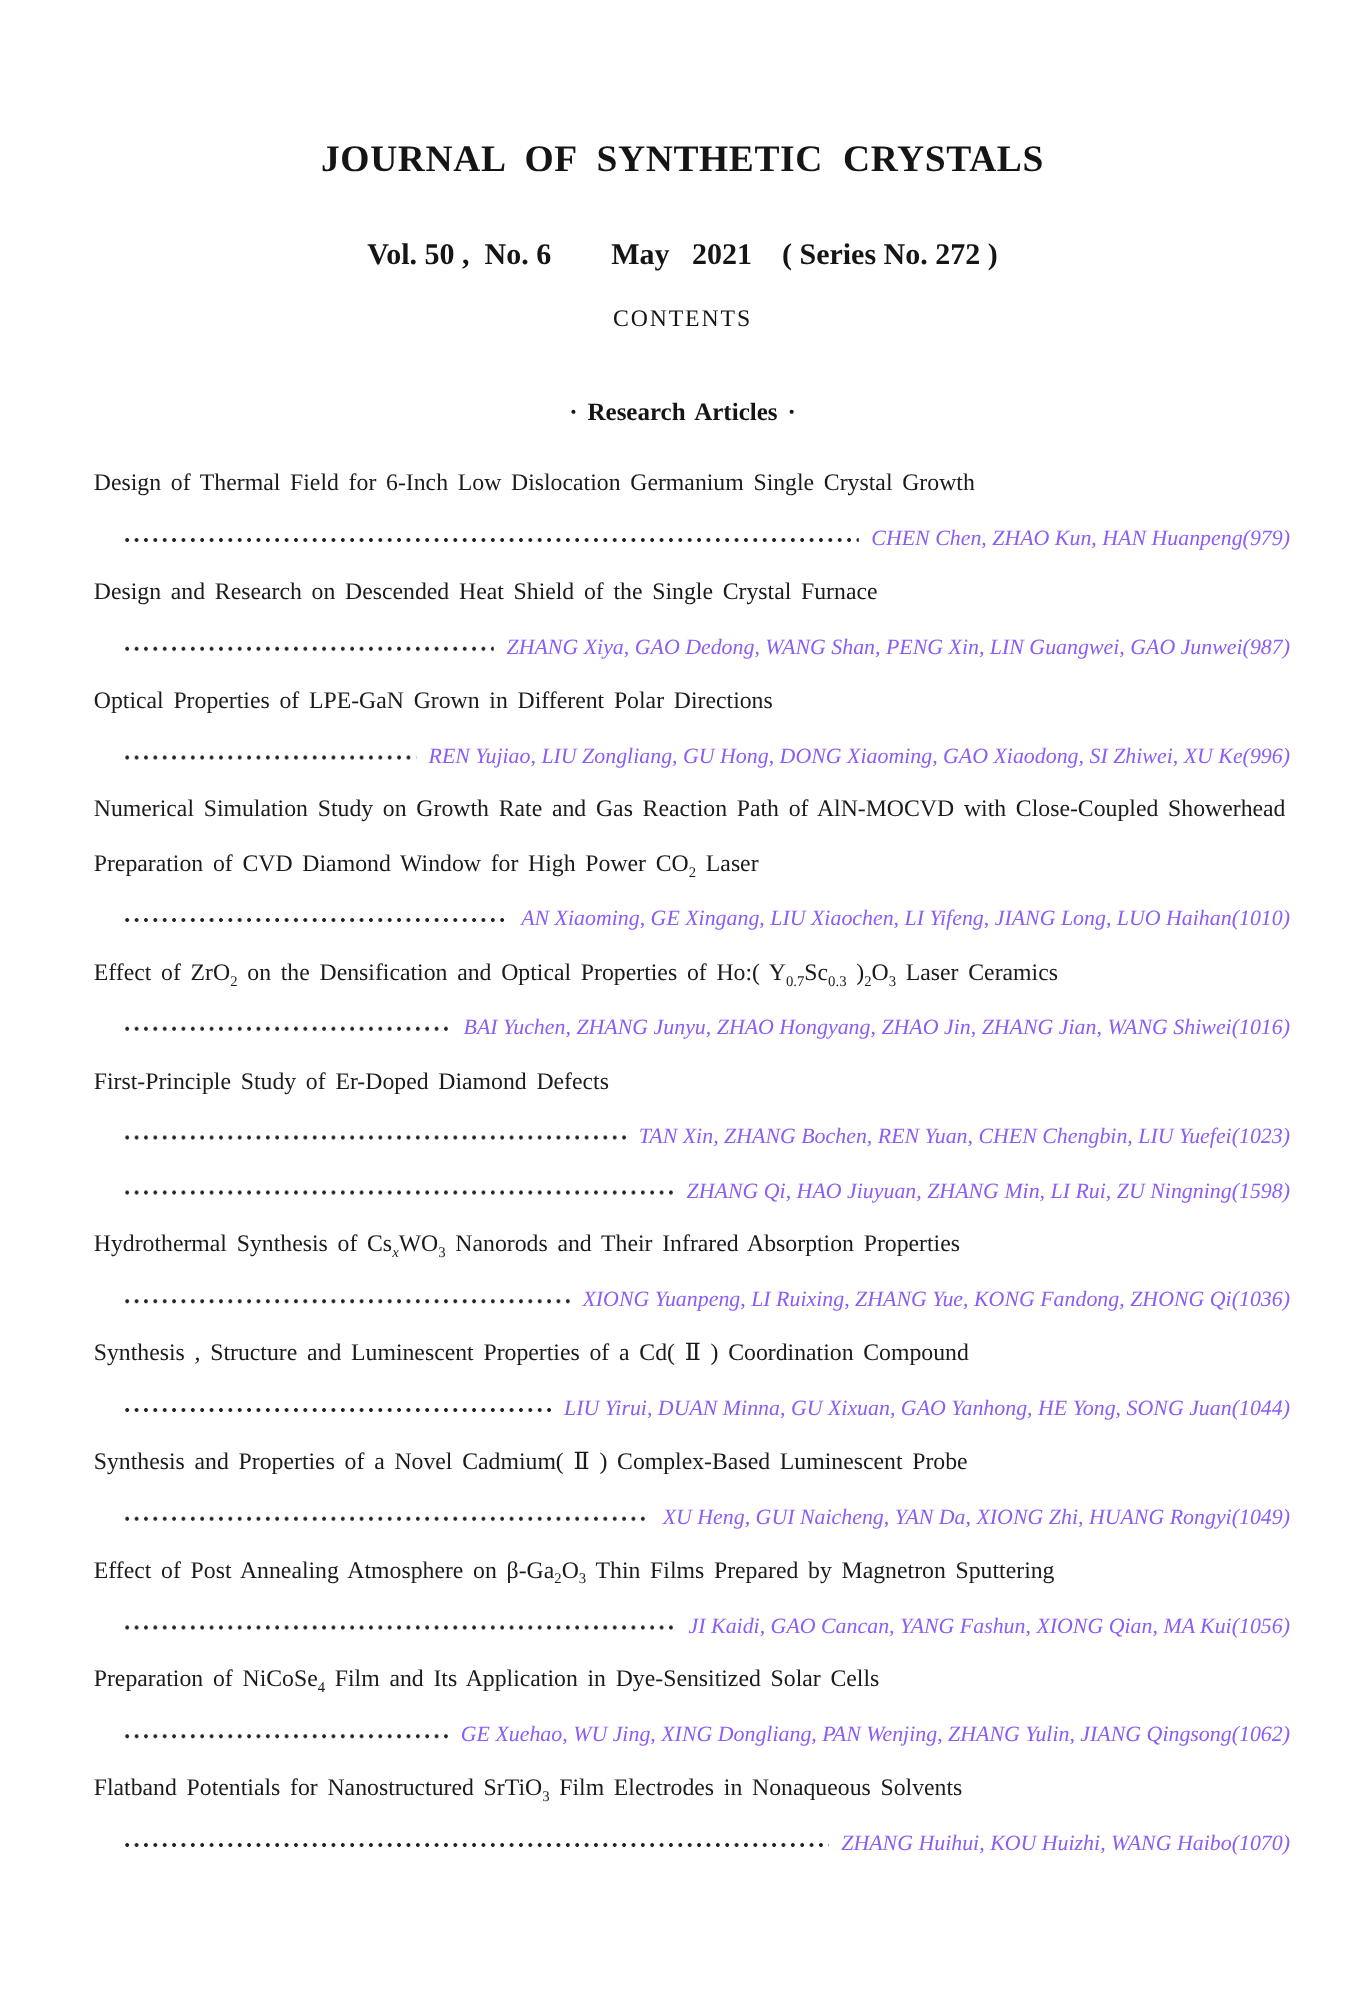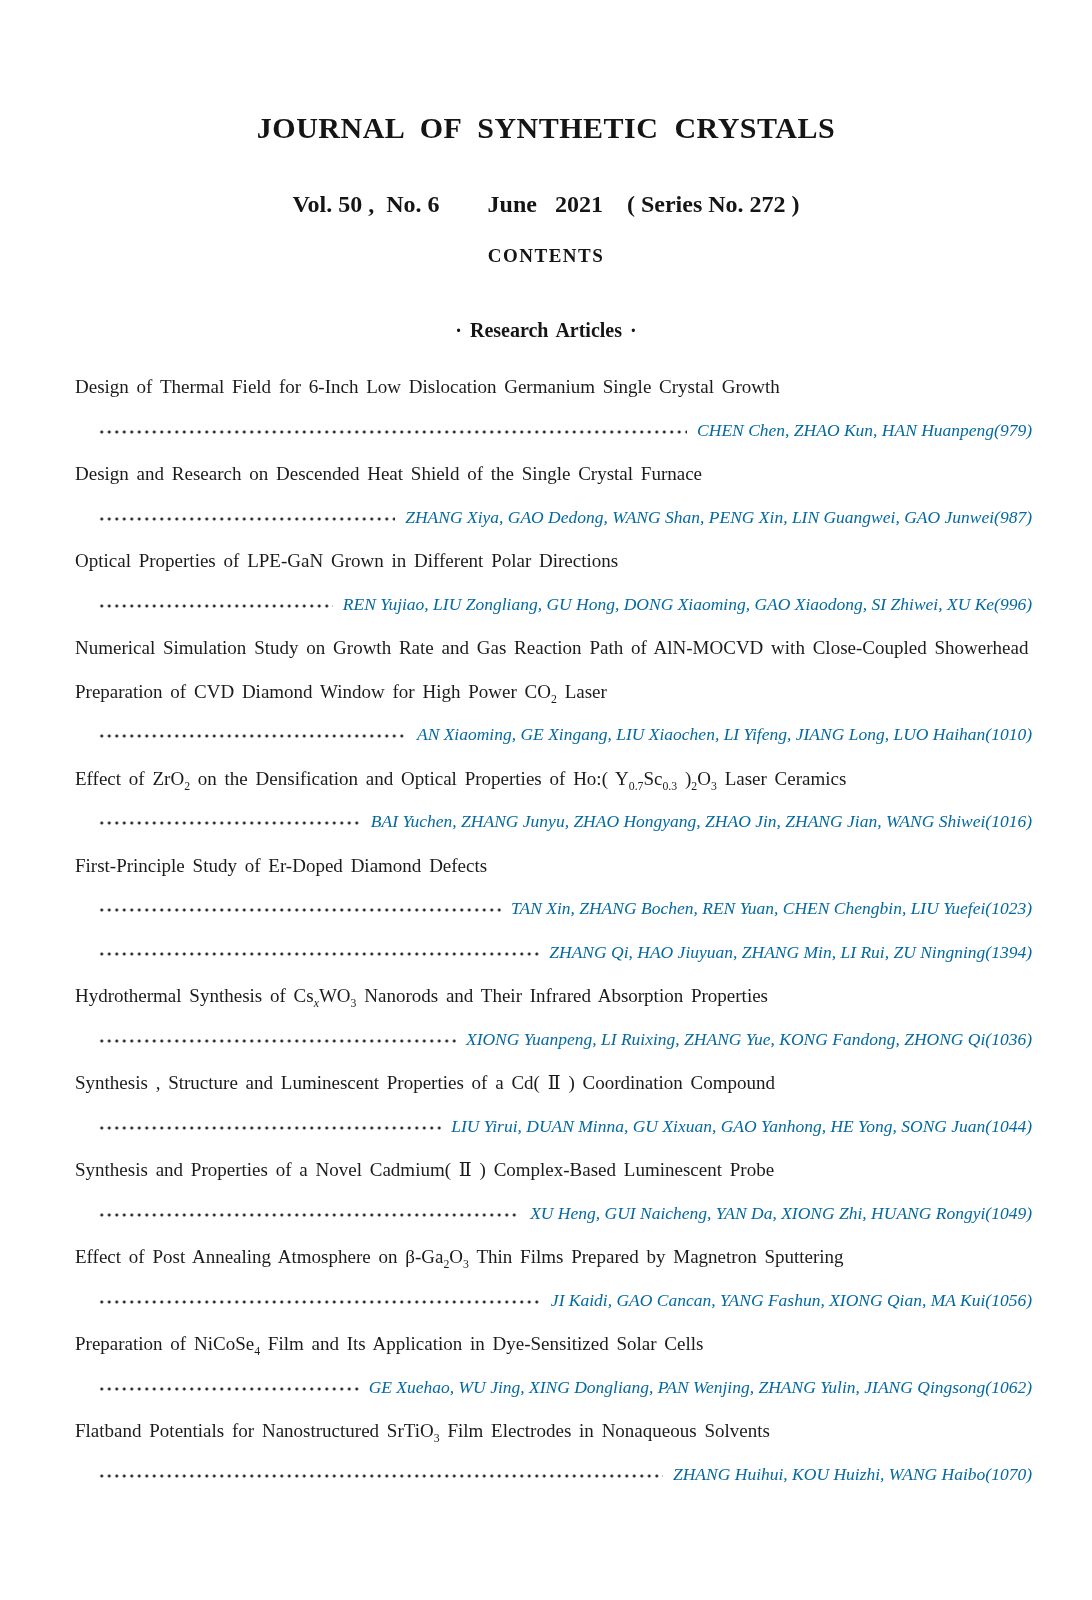--- a/index.html
+++ b/index.html
@@ -24,21 +24,21 @@
   .issue-line {
     margin-top: 46px;
     font-size: 24px;
     font-weight: 700;
     white-space: pre;
     color: #151515;
   }
   .contents-label {
     margin-top: 27px;
     font-size: 19px;
-    font-weight: 700;
+    font-weight: 400;
     letter-spacing: 1.5px;
     color: #151515;
   }
   .section-title {
     margin-top: 52px;
     font-size: 20px;
     font-weight: 700;
     word-spacing: 3px;
     color: #151515;
   }
@@ -76,31 +76,31 @@
     margin-right: 10px;
     background-image: radial-gradient(circle, #242424 1.2px, rgba(0,0,0,0) 1.7px);
     background-size: 7.5px 7.5px;
     background-repeat: repeat-x;
     background-position: left 54%;
   }
   .authors {
     flex: 0 0 auto;
     font-style: italic;
     font-size: 17.5px;
-    color: #0369a1;
+    color: #8b5cf6;
   }
   .page-num { font-style: italic; }
 </style>
 </head>
 <body>
 
 <div class="page">
   <div class="header">
     <div class="journal-title">JOURNAL OF SYNTHETIC CRYSTALS</div>
-    <div class="issue-line">Vol. 50 ,  No. 6        June   2021    ( Series No. 272 )</div>
+    <div class="issue-line">Vol. 50 ,  No. 6        May   2021    ( Series No. 272 )</div>
     <div class="contents-label">CONTENTS</div>
     <div class="section-title">· Research Articles ·</div>
   </div>
   <div class="articles">
       <div class="entry">
         <div class="row title-row">Design of Thermal Field for 6-Inch Low Dislocation Germanium Single Crystal Growth</div>
         <div class="row leader-row">
           <span class="leader-indent"></span>
           <span class="dots"></span>
           <span class="authors">CHEN Chen, ZHAO Kun, HAN Huanpeng<span class="page-num">(979)</span></span>
@@ -146,21 +146,21 @@
         <div class="row leader-row">
           <span class="leader-indent"></span>
           <span class="dots"></span>
           <span class="authors">TAN Xin, ZHANG Bochen, REN Yuan, CHEN Chengbin, LIU Yuefei<span class="page-num">(1023)</span></span>
         </div>
       </div>
       <div class="entry">
         <div class="row leader-row">
           <span class="leader-indent"></span>
           <span class="dots"></span>
-          <span class="authors">ZHANG Qi, HAO Jiuyuan, ZHANG Min, LI Rui, ZU Ningning<span class="page-num">(1394)</span></span>
+          <span class="authors">ZHANG Qi, HAO Jiuyuan, ZHANG Min, LI Rui, ZU Ningning<span class="page-num">(1598)</span></span>
         </div>
       </div>
       <div class="entry">
         <div class="row title-row">Hydrothermal Synthesis of Cs<sub style="font-style: italic;">x</sub>WO<sub>3</sub> Nanorods and Their Infrared Absorption Properties</div>
         <div class="row leader-row">
           <span class="leader-indent"></span>
           <span class="dots"></span>
           <span class="authors">XIONG Yuanpeng, LI Ruixing, ZHANG Yue, KONG Fandong, ZHONG Qi<span class="page-num">(1036)</span></span>
         </div>
       </div>

